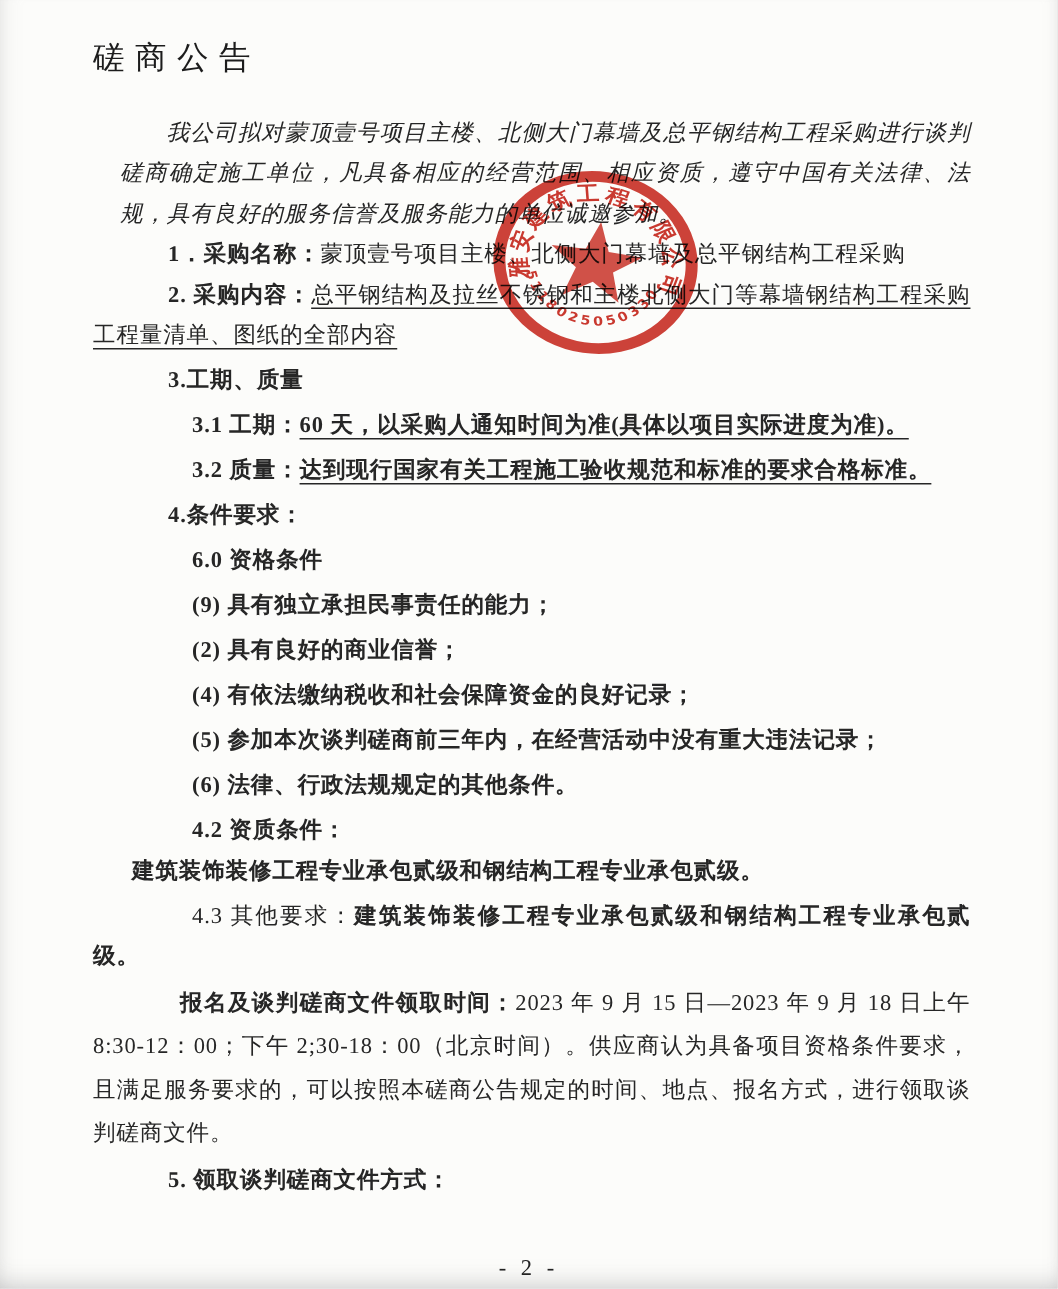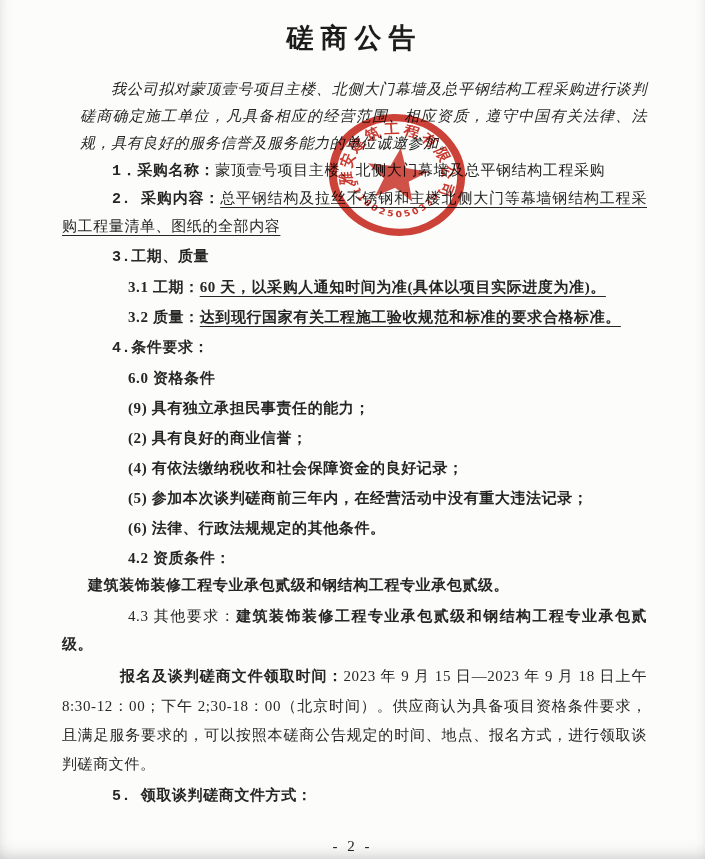--- a/index.html
+++ b/index.html
@@ -10,43 +10,43 @@
     overflow:hidden;
     font-family:"Liberation Serif","DejaVu Serif",serif;
     color:#262626;
     box-shadow:inset 0 -14px 18px -14px rgba(120,120,125,.45),
                inset 14px 0 14px -14px rgba(150,150,155,.25),
                inset -10px 0 12px -12px rgba(150,150,155,.25);
   }
   .doc{position:absolute;left:0;top:0;right:0;padding:14px 58px 0 62px;}
   .title{
     margin:6px 0 20px 0;
-    text-align:center;
-    font-size:27px;
-    font-weight:bold;
+    text-align:left;
+    font-size:21px;
+    font-weight:normal;
     letter-spacing:7px;
     color:#1c1c1c;
     line-height:36px;
   }
   .line{
     margin:0;
     font-size:15px;
     line-height:27px;
     letter-spacing:.6px;
     text-align:justify;
   }
   .intro{margin-left:18px;text-indent:31px;font-style:italic;}
   .lvl1{margin-left:50px;}
   .lvl2{margin-left:66px;font-weight:bold;}
   .hang1{margin-left:0;text-indent:50px;}
   .hang2{margin-left:0;text-indent:66px;}
   .flush{margin-left:26px;}
   .para{margin-left:0;text-indent:58px;line-height:29px;}
   .gap{margin-top:3px;}
-  .bold{font-weight:bold;font-family:Liberation Mono, monospace;}
+  .bold{font-weight:bold;}
   .ul{text-decoration:underline;text-underline-offset:4px;text-decoration-thickness:1px;}
   .page-number{
     position:absolute;left:0;right:0;bottom:4px;
     text-align:center;font-size:15px;letter-spacing:3px;color:#222;
   }
   .seal{
     position:absolute;left:324px;top:110px;width:146px;height:130px;
     transform:rotate(8deg);
     mix-blend-mode:multiply;
     opacity:.92;

